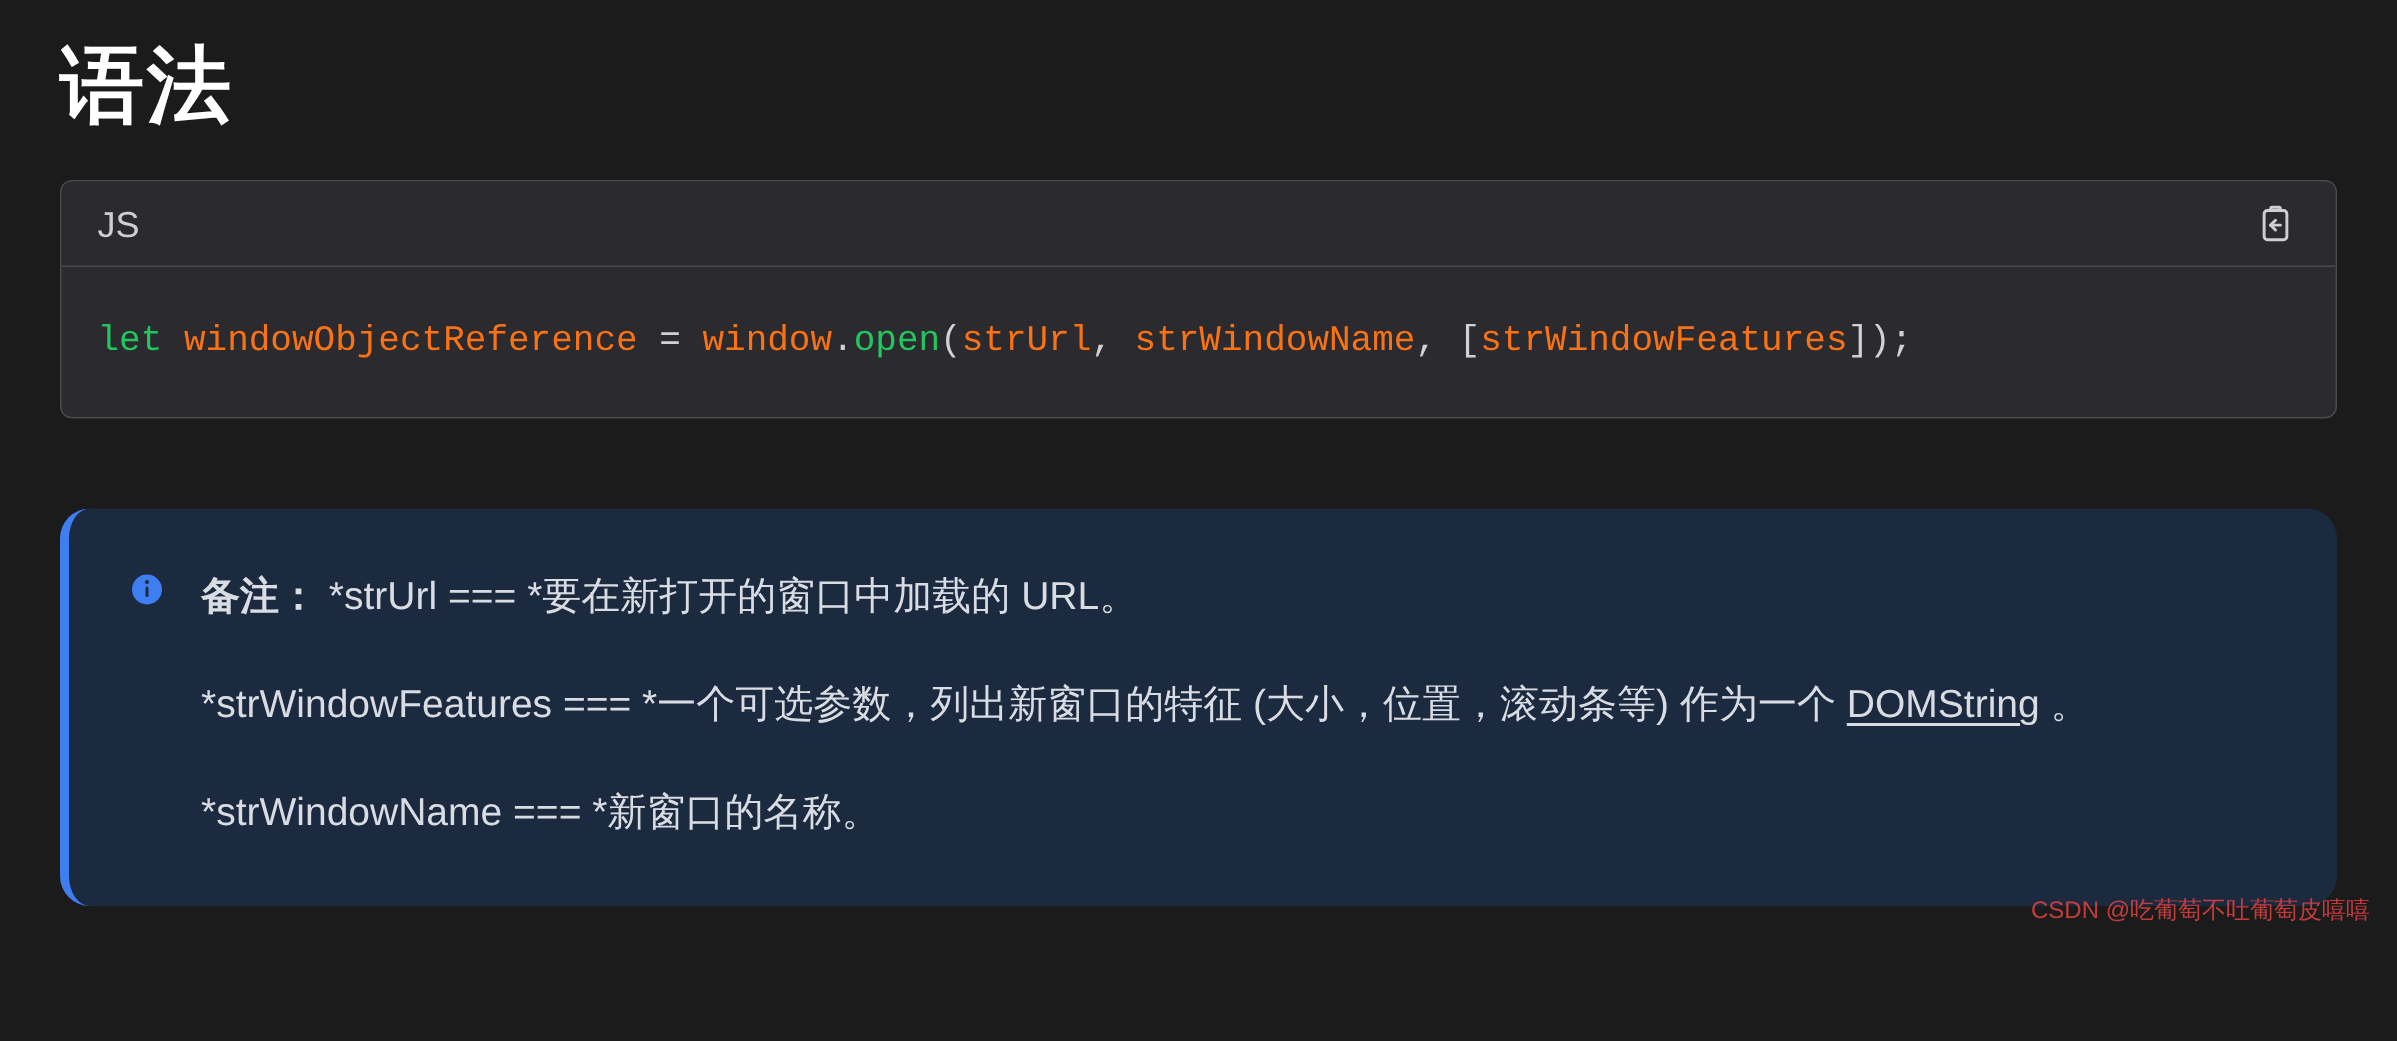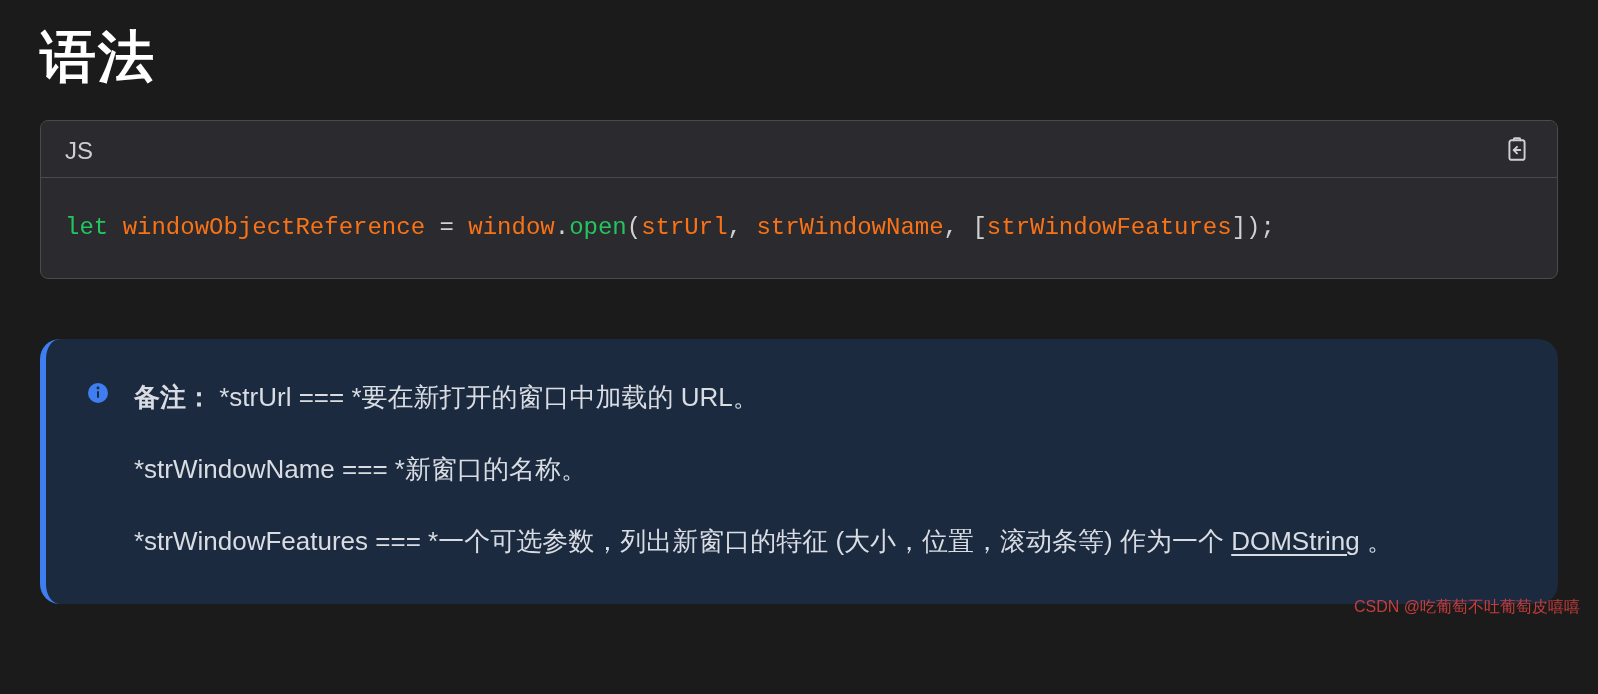--- a/index.html
+++ b/index.html
@@ -136,22 +136,22 @@
     <svg viewBox="0 0 24 24" width="24" height="24">
       <circle cx="12" cy="12" r="10" fill="#3f7ef1"></circle>
       <rect x="11" y="10" width="2" height="7" rx="1" fill="#1b2a3f"></rect>
       <circle cx="12" cy="7" r="1.4" fill="#1b2a3f"></circle>
     </svg>
   </div>
   <div class="note-content">
     <p>
       <span class="note-label">备注：</span><span> *strUrl === *要在新打开的窗口中加载的 URL。</span>
     </p>
-    <p>*strWindowName === *新窗口的名称。</p>
     <p>
       <span>*strWindowFeatures === *一个可选参数，列出新窗口的特征 (大小，位置，滚动条等) 作为一个</span>
       <span class="link-inline">DOMString</span>
       <span>。</span>
     </p>
+    <p>*strWindowName === *新窗口的名称。</p>
   </div>
 </div>
 
 <div class="watermark">CSDN @吃葡萄不吐葡萄皮嘻嘻</div>
 
 </body></html>

